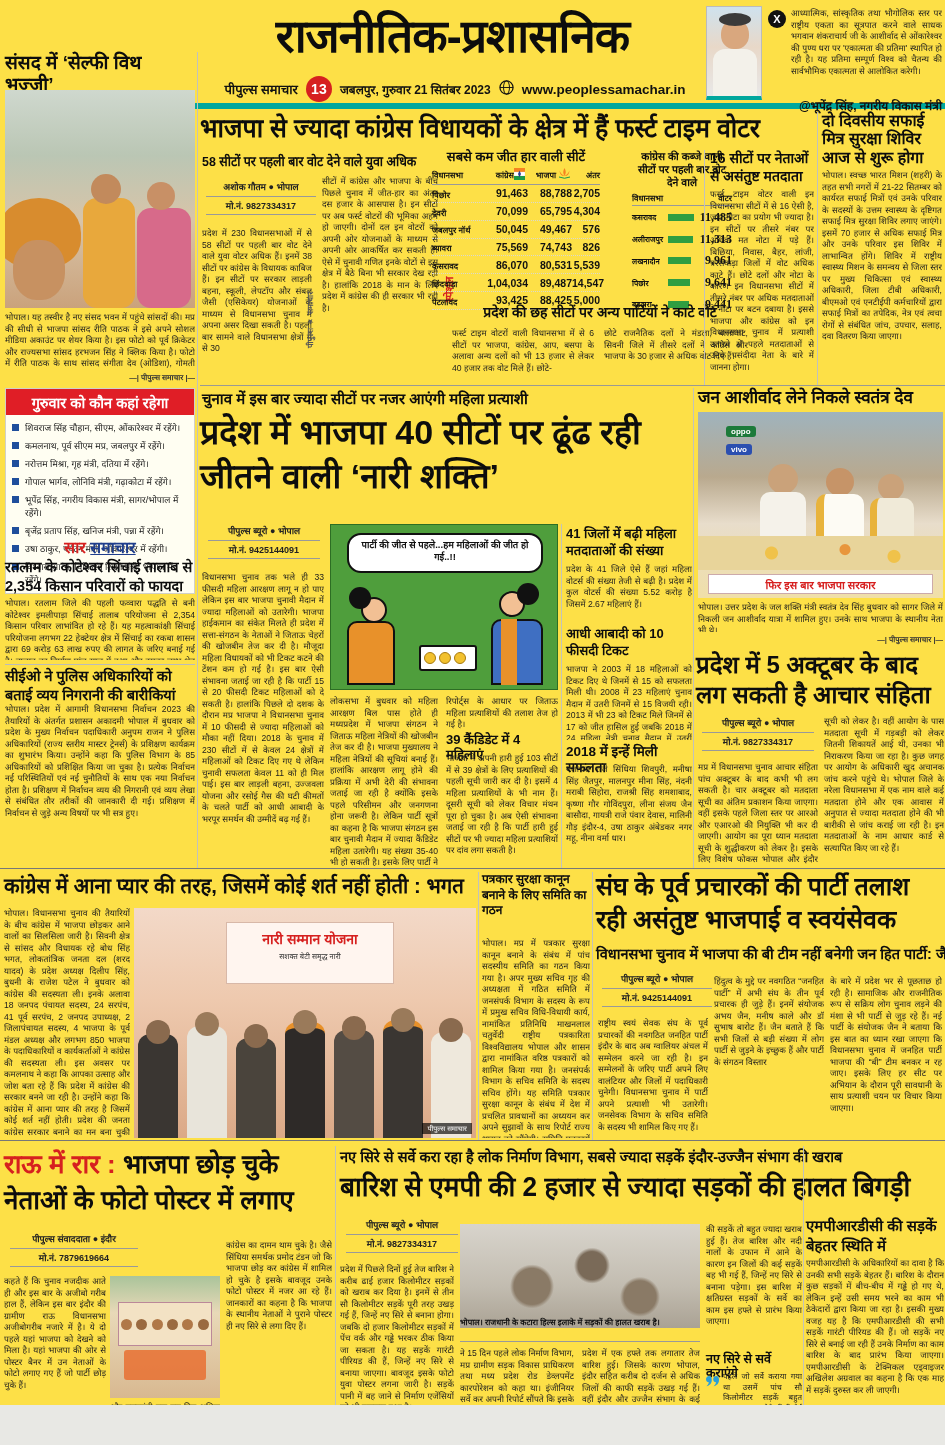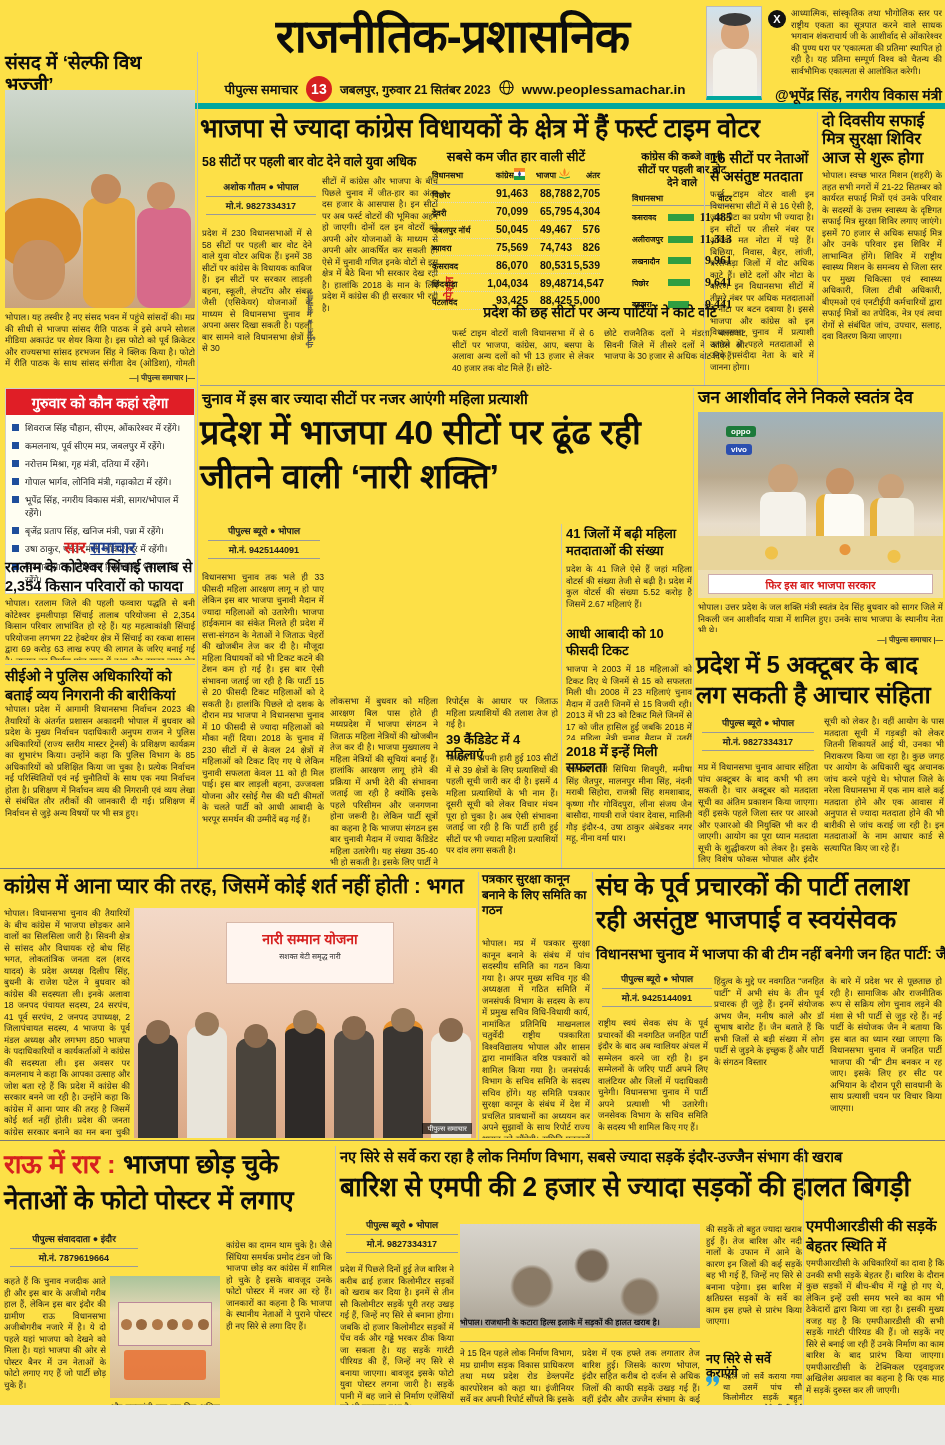--- a/index.html
+++ b/index.html
@@ -54,21 +54,21 @@
   <div class="abs teal" style="left:188px;top:103px;width:757px;height:6px;"></div>
 
   <div class="photo" style="left:706px;top:6px;width:56px;height:94px;background:linear-gradient(180deg,#cfe2ee 0%,#e8d8c8 45%,#e8e8e8 100%);border:1px solid #bbb;border-bottom:4px solid #00a79d;">
     <div style="position:absolute;left:14px;top:12px;width:28px;height:30px;border-radius:50% 50% 45% 45%;background:#d9a77e;"></div>
     <div style="position:absolute;left:12px;top:6px;width:32px;height:13px;border-radius:50%;background:#3a3a3a;"></div>
     <div style="position:absolute;left:6px;top:42px;width:44px;height:52px;border-radius:12px 12px 0 0;background:#f3f1ea;"></div>
   </div>
   <div class="abs" style="left:768px;top:8px;width:174px;">
     <span style="float:left;width:18px;height:18px;border-radius:50%;background:#111;color:#fff;font-weight:bold;font-size:11px;text-align:center;line-height:18px;margin:2px 5px 2px 0;">X</span>
     <span class="body" style="font-size:8.6px;display:block;">आध्यात्मिक, सांस्कृतिक तथा भौगोलिक स्तर पर राष्ट्रीय एकता का सूत्रपात करने वाले साधक भगवान शंकराचार्य जी के आशीर्वाद से ओंकारेश्वर की पुण्य धरा पर 'एकात्मता की प्रतिमा' स्थापित हो रही है। यह प्रतिमा सम्पूर्ण विश्व को चैतन्य की सार्वभौमिक एकात्मता से आलोकित करेगी।</span>
-    <div style="text-align:right;font-weight:bold;font-size:14px;margin-top:8px;">@भूपेंद्र सिंह, नगरीय विकास मंत्री</div>
+    <div style="text-align:right;font-weight:bold;font-size:12px;margin-top:20px;">@भूपेंद्र सिंह, नगरीय विकास मंत्री</div>
   </div>
 
   <div class="abs hl" style="left:5px;top:52px;width:190px;font-size:19px;">संसद में ‘सेल्फी विथ भज्जी’</div>
   <div class="photo" style="left:5px;top:90px;width:190px;height:218px;background:linear-gradient(180deg,#cfd8ce 0%,#bac6b4 30%,#d8c4a8 60%,#caa27c 100%);">
     <div style="position:absolute;left:-8px;top:108px;width:84px;height:70px;border-radius:50% 50% 40% 40%;background:#d88c2e;"></div>
     <div style="position:absolute;left:8px;top:150px;width:52px;height:60px;border-radius:45%;background:#c79161;"></div>
     <div style="position:absolute;left:78px;top:108px;width:52px;height:110px;border-radius:14px;background:#e8a83c;"></div>
     <div style="position:absolute;left:132px;top:118px;width:54px;height:100px;border-radius:14px;background:#d76a8a;"></div>
     <div style="position:absolute;left:86px;top:84px;width:30px;height:30px;border-radius:50%;background:#c28a5c;"></div>
     <div style="position:absolute;left:142px;top:92px;width:28px;height:28px;border-radius:50%;background:#c89066;"></div>
@@ -257,20 +257,35 @@
   <div class="abs body" style="left:822px;top:170px;width:120px;height:214px;">भोपाल। स्वच्छ भारत मिशन (शहरी) के तहत सभी नगरों में 21-22 सितम्बर को कार्यरत सफाई मित्रों एवं उनके परिवार के सदस्यों के उत्तम स्वास्थ्य के दृष्टिगत सफाई मित्र सुरक्षा शिविर लगाए जाएंगे। इसमें 70 हजार से अधिक सफाई मित्र और उनके परिवार इस शिविर में लाभान्वित होंगे। शिविर में राष्ट्रीय स्वास्थ्य मिशन के समन्वय से जिला स्तर पर मुख्य चिकित्सा एवं स्वास्थ्य अधिकारी, जिला टीबी अधिकारी, बीएमओ एवं एनटीईपी कर्मचारियों द्वारा सफाई मित्रों का तपेदिक, नेत्र एवं त्वचा रोगों से संबंधित जांच, उपचार, सलाह, दवा वितरण किया जाएगा।</div>
 
   <div class="abs hl nowrap" style="left:202px;top:390px;width:488px;font-size:15px;">चुनाव में इस बार ज्यादा सीटों पर नजर आएंगी महिला प्रत्याशी</div>
   <div class="abs hl" style="left:200px;top:410px;width:490px;font-size:34px;line-height:1.3;">प्रदेश में भाजपा 40 सीटों पर ढूंढ रही जीतने वाली ‘नारी शक्ति’</div>
   <div class="abs byline" style="left:208px;top:524px;width:112px;">
     <span>पीपुल्स ब्यूरो ● भोपाल</span>
     <span class="ph">मो.नं. 9425144091</span>
   </div>
   <div class="abs body" style="left:202px;top:572px;width:122px;height:294px;">विधानसभा चुनाव तक भले ही 33 फीसदी महिला आरक्षण लागू न हो पाए लेकिन इस बार भाजपा चुनावी मैदान में ज्यादा महिलाओं को उतारेगी। भाजपा हाईकमान का संकेत मिलते ही प्रदेश में सत्ता-संगठन के नेताओं ने जिताऊ चेहरों की खोजबीन तेज कर दी है। मौजूदा महिला विधायकों को भी टिकट कटने की टेंशन कम हो गई है। इस बार ऐसी संभावना जताई जा रही है कि पार्टी 15 से 20 फीसदी टिकट महिलाओं को दे सकती है। हालांकि पिछले दो दशक के दौरान मप्र भाजपा ने विधानसभा चुनाव में 10 फीसदी से ज्यादा महिलाओं को मौका नहीं दिया। 2018 के चुनाव में 230 सीटों में से केवल 24 क्षेत्रों में महिलाओं को टिकट दिए गए थे लेकिन चुनावी सफलता केवल 11 को ही मिल पाई। इस बार लाड़ली बहना, उज्जवला योजना और रसोई गैस की घटी कीमतों के चलते पार्टी को आधी आबादी के भरपूर समर्थन की उम्मीदें बढ़ गई हैं।</div>
 
+  <div class="photo" style="left:330px;top:524px;width:228px;height:166px;background:#4f9e3c;border:1px solid #2d6e24;">
+    <div style="position:absolute;left:16px;top:8px;width:196px;min-height:40px;background:#fff;border:2px solid #111;border-radius:14px;padding:4px 6px;font-weight:bold;font-size:9.5px;text-align:center;line-height:1.3;">पार्टी की जीत से पहले...हम महिलाओं की जीत हो गई..!!</div>
+    <div style="position:absolute;left:30px;top:72px;width:26px;height:26px;border-radius:50%;background:#f2c094;border:2px solid #111;"></div>
+    <div style="position:absolute;left:18px;top:62px;width:22px;height:22px;border-radius:50%;background:#111;"></div>
+    <div style="position:absolute;left:16px;top:96px;width:48px;height:64px;border-radius:10px 10px 0 0;background:#e8912a;border:2px solid #111;"></div>
+    <div style="position:absolute;left:88px;top:120px;width:58px;height:26px;background:#fff;border:2px solid #111;border-radius:3px;">
+      <span style="position:absolute;left:3px;top:5px;width:12px;height:12px;border-radius:50%;background:#f2c12e;border:1px solid #a87b10;"></span>
+      <span style="position:absolute;left:18px;top:5px;width:12px;height:12px;border-radius:50%;background:#f2c12e;border:1px solid #a87b10;"></span>
+      <span style="position:absolute;left:33px;top:5px;width:12px;height:12px;border-radius:50%;background:#f2c12e;border:1px solid #a87b10;"></span>
+    </div>
+    <div style="position:absolute;left:168px;top:66px;width:26px;height:26px;border-radius:50%;background:#f2c094;border:2px solid #111;"></div>
+    <div style="position:absolute;left:186px;top:58px;width:22px;height:22px;border-radius:50%;background:#111;"></div>
+    <div style="position:absolute;left:160px;top:94px;width:52px;height:66px;border-radius:10px 10px 0 0;background:#3f6fc2;border:2px solid #111;"></div>
+    <div style="position:absolute;left:170px;top:94px;width:16px;height:66px;background:#e8912a;"></div>
+  </div>
   <div class="abs body" style="left:330px;top:696px;width:108px;height:170px;">लोकसभा में बुधवार को महिला आरक्षण बिल पास होते ही मध्यप्रदेश में भाजपा संगठन ने जिताऊ महिला नेत्रियों की खोजबीन तेज कर दी है। भाजपा मुख्यालय ने महिला नेत्रियों की सूचियां बनाई हैं। हालांकि आरक्षण लागू होने की प्रक्रिया में अभी देरी की संभावना जताई जा रही है क्योंकि इसके पहले परिसीमन और जनगणना होना जरूरी है। लेकिन पार्टी सूत्रों का कहना है कि भाजपा संगठन इस बार चुनावी मैदान में ज्यादा कैंडिडेट महिला उतारेगी। यह संख्या 35-40 भी हो सकती है। इसके लिए पार्टी ने सर्वे</div>
   <div class="abs body" style="left:446px;top:696px;width:112px;height:34px;">रिपोर्ट्स के आधार पर जिताऊ महिला प्रत्याशियों की तलाश तेज हो गई है।</div>
   <div class="abs hl" style="left:446px;top:733px;width:112px;font-size:13px;">39 कैंडिडेट में 4 महिलाएं</div>
   <div class="abs body" style="left:446px;top:753px;width:112px;height:113px;">भाजपा ने अपनी हारी हुई 103 सीटों में से 39 क्षेत्रों के लिए प्रत्याशियों की पहली सूची जारी कर दी है। इसमें 4 महिला प्रत्याशियों के भी नाम हैं। दूसरी सूची को लेकर विचार मंथन पूरा हो चुका है। अब ऐसी संभावना जताई जा रही है कि पार्टी हारी हुई सीटों पर भी ज्यादा महिला प्रत्याशियों पर दांव लगा सकती है।</div>
 
   <div class="abs hl" style="left:566px;top:526px;width:126px;font-size:13px;line-height:1.3;">41 जिलों में बढ़ी महिला मतदाताओं की संख्या</div>
   <div class="abs body" style="left:566px;top:564px;width:126px;height:58px;">प्रदेश के 41 जिले ऐसे हैं जहां महिला वोटर्स की संख्या तेजी से बढ़ी है। प्रदेश में कुल वोटर्स की संख्या 5.52 करोड़ है जिसमें 2.67 महिलाएं हैं।</div>
   <div class="abs hl" style="left:566px;top:626px;width:126px;font-size:13px;line-height:1.3;">आधी आबादी को 10 फीसदी टिकट</div>
   <div class="abs body" style="left:566px;top:664px;width:126px;height:76px;">भाजपा ने 2003 में 18 महिलाओं को टिकट दिए थे जिनमें से 15 को सफलता मिली थी। 2008 में 23 महिलाएं चुनाव मैदान में उतरी जिनमें से 15 विजयी रही। 2013 में भी 23 को टिकट मिले जिनमें से 17 को जीत हासिल हुई जबकि 2018 में 24 महिला नेत्री चुनाव मैदान में उतरीं जिनमें से 11 को ही सफलता मिली।</div>
   <div class="abs hl" style="left:566px;top:744px;width:128px;font-size:13.5px;">2018 में इन्हें मिली सफलता</div>

